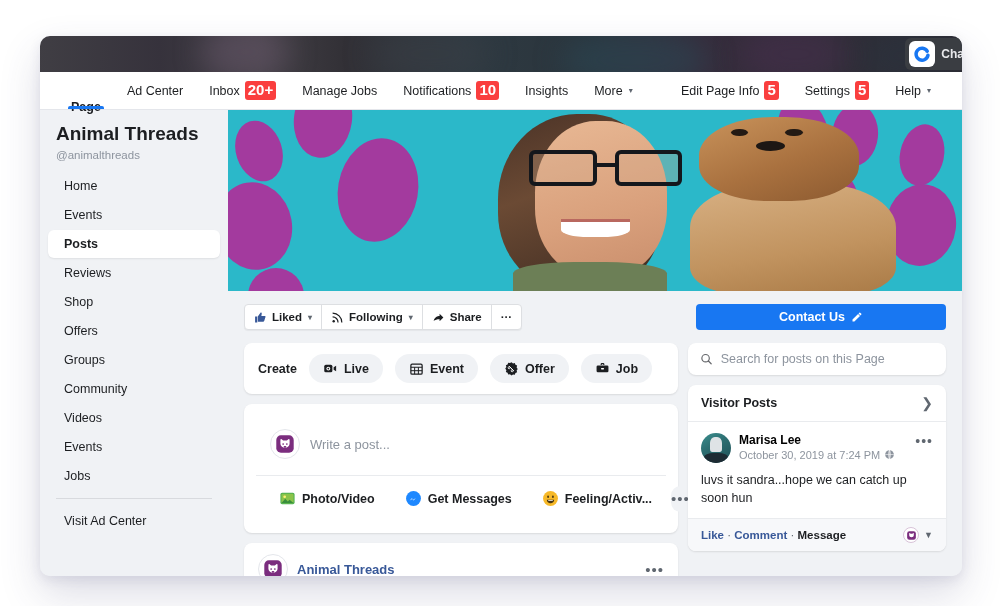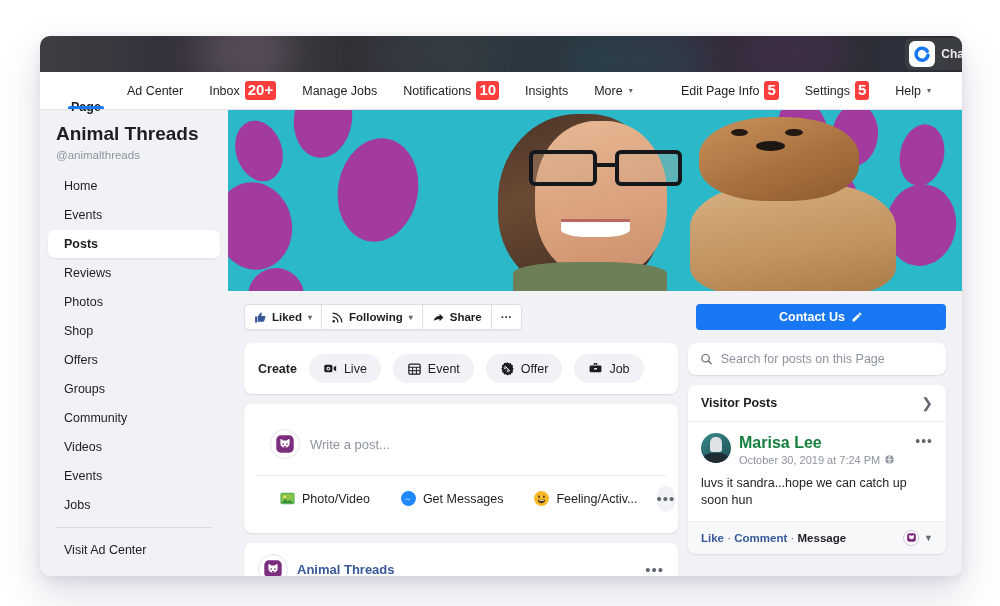--- a/index.html
+++ b/index.html
@@ -241,21 +241,21 @@
 
   
   #create-card {
     display: flex; align-items: center; gap: 12px;
     padding: 11px 14px;
   }
   #create-card .create-label { font-size: 12.5px; font-weight: bold; color: #1c1e21; }
   .pill {
     display: flex; align-items: center; gap: 6px;
     background: #f0f2f5; border-radius: 16px;
-    padding: 7px 14px; font-size: 12.5px; font-weight: normal; color: #1c1e21;
+    padding: 7px 14px; font-size: 12.5px; font-weight: bold; color: #1c1e21;
     cursor: pointer; white-space: nowrap;
   }
 
   
   #composer { padding: 12px; }
   #composer .top {
     display: flex; align-items: center; gap: 10px;
     padding: 13px 14px 16px 14px;
   }
   .dog-avatar {
@@ -314,21 +314,21 @@
     position: relative;
   }
   .vpost .avatar .f1 {
     position: absolute; left: 30%; top: 14%; width: 40%; height: 50%;
     background: #dfe3e6; border-radius: 40% 40% 20% 20%;
   }
   .vpost .avatar .f2 {
     position: absolute; left: 10%; bottom: 0; width: 80%; height: 34%;
     background: #1d2b33; border-radius: 40% 40% 0 0;
   }
-  .vpost .vname { font-size: 16px; font-weight: bold; color: #15803d; line-height: 1.3; }
+  .vpost .vname { font-size: 12px; font-weight: bold; color: #000000; line-height: 1.3; }
   .vpost .vmeta { font-size: 11px; color: #8d949e; display: flex; align-items: center; gap: 4px; }
   .vpost .vmore { margin-left: auto; color: #606770; font-size: 14px; letter-spacing: 1px; cursor: pointer; }
   .vpost .vbody { font-size: 12.5px; color: #1c1e21; line-height: 1.4; padding: 9px 0 11px 0; }
   .vpost .vfooter {
     border-top: 1px solid #e9ebee;
     margin: 0 -13px; padding: 8px 13px;
     display: flex; align-items: center;
     background: #f7f8fa;
   }
   .vpost .vfooter .links { font-size: 11.5px; color: #385898; font-weight: bold; }
@@ -419,21 +419,20 @@
   <div id="content">
 
     <div id="sidebar">
       <div id="page-name">Animal Threads</div>
       <div id="page-handle">@animalthreads</div>
 
       <div class="side-item">Home</div>
       <div class="side-item">Events</div>
       <div class="side-item active">Posts</div>
       <div class="side-item">Reviews</div>
-      <div class="side-item">Photos</div>
       <div class="side-item">Shop</div>
       <div class="side-item">Offers</div>
       <div class="side-item">Groups</div>
       <div class="side-item">Community</div>
       <div class="side-item">Videos</div>
       <div class="side-item">Events</div>
       <div class="side-item">Jobs</div>
 
       <div class="side-sep"></div>
       <div class="side-item">Visit Ad Center</div>

